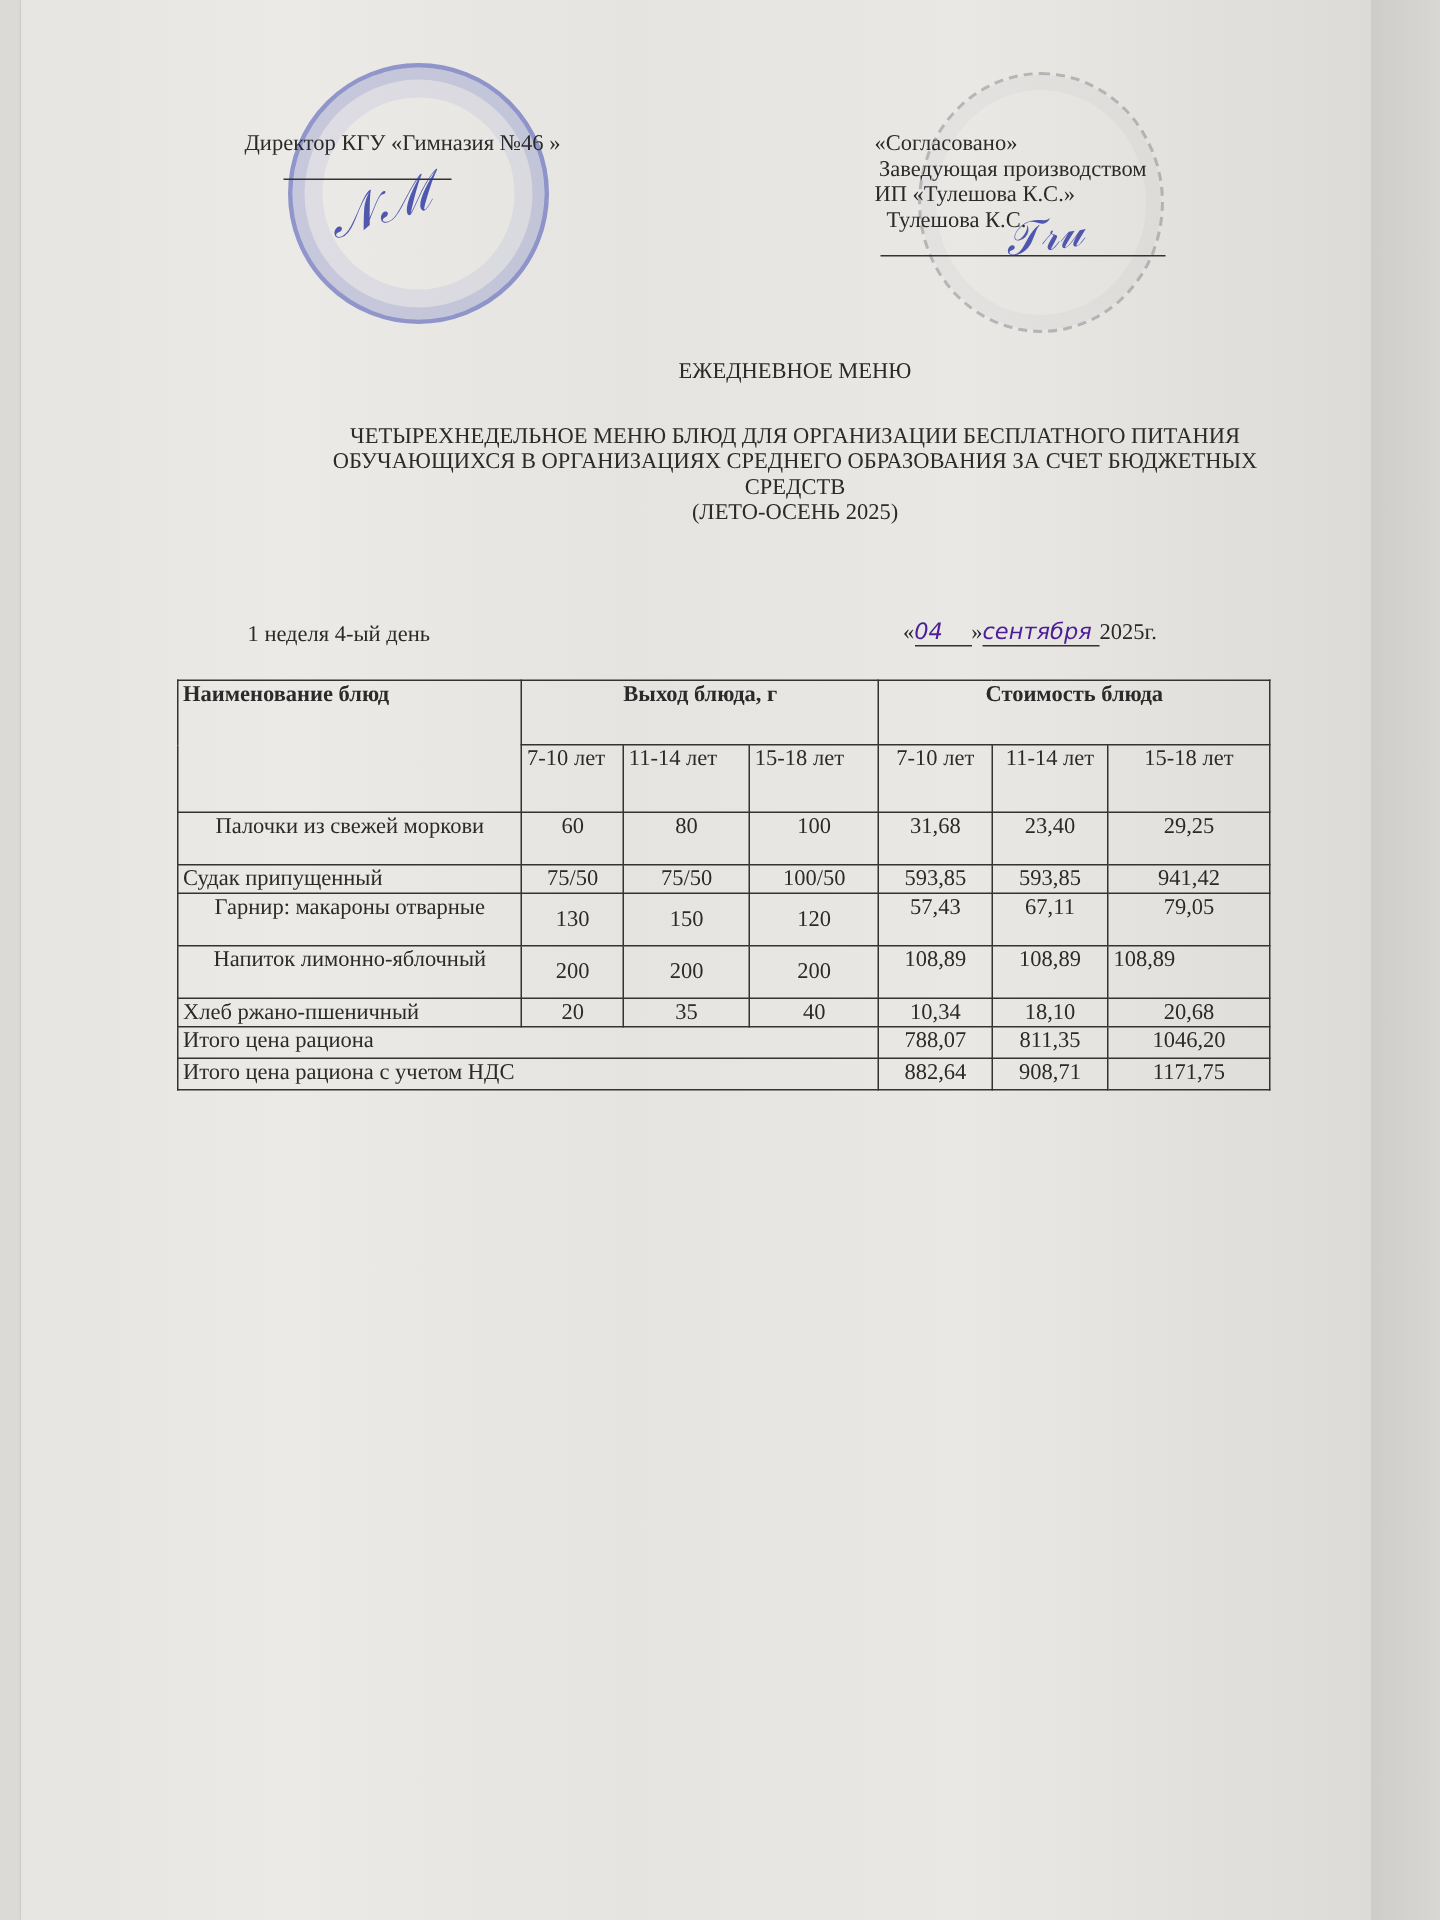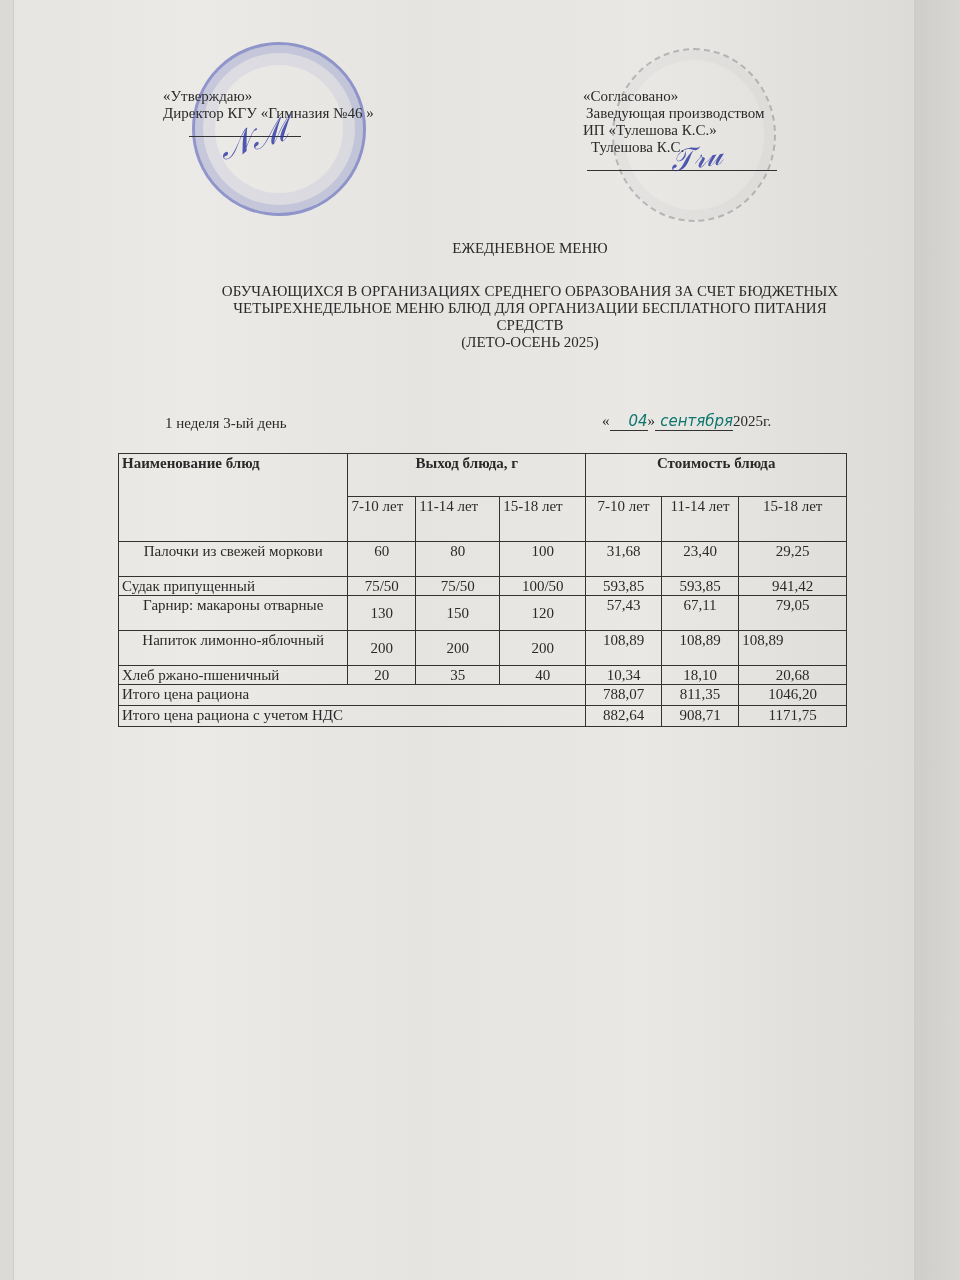--- a/index.html
+++ b/index.html
@@ -52,22 +52,22 @@
     .sig-right { left: 670px; top: 140px; transform: rotate(-8deg); font-size: 30px; }
 
     .title { position: absolute; left: 180px; width: 700px; text-align: center; font-size: 15px; line-height: 17px; }
     .title-main { top: 240px; }
     .title-sub { top: 283px; }
 
     .week-day { position: absolute; left: 165px; top: 415px; font-size: 15px; }
     .date-line { position: absolute; left: 602px; top: 412px; font-size: 15px; }
     .handwritten {
       font-family: "DejaVu Sans", sans-serif; font-style: italic;
-      color: #0f766e; display: inline-block; border-bottom: 1px solid #333;
-      text-align: right;
+      color: #4c1d95; display: inline-block; border-bottom: 1px solid #333;
+      text-align: left;
     }
     .hw-day { width: 38px; }
     .hw-month { width: 78px; }
 
     table.menu {
       position: absolute; left: 118px; top: 453px; width: 729px;
       border-collapse: collapse; font-family: "Liberation Serif", serif;
       font-size: 15px; line-height: 16px;
     }
     table.menu td, table.menu th {
@@ -90,44 +90,43 @@
 <body>
 
 <div class="paper-edge"></div>
 <div class="paper"></div>
 <div class="right-bg"></div>
 
 <div class="stamp stamp-left" title="«№ 46 ГИМНАЗИЯ» КОММУНАЛДЫҚ МЕМЛЕКЕТТІК МЕКЕМЕСІ АЛМАТЫ ҚАЛАСЫ"></div>
 <div class="stamp stamp-right" title="Республика Казахстан"></div>
 
 <div class="block approve">
-  <div>«Утверждаю»</div>
   <div>Директор КГУ «Гимназия №46 »</div>
   <div class="sign-line"></div>
 </div>
 <div class="signature sig-left">𝒩ℳ</div>
 
 <div class="block agreed">
   <div>«Согласовано»</div>
   <div class="indent">Заведующая производством</div>
   <div>ИП «Тулешова К.С.»</div>
   <div class="indent" style="padding-left:8px">Тулешова К.С.</div>
   <div class="sign-line"></div>
 </div>
 <div class="signature sig-right">𝒯𝓇𝓊</div>
 
 <div class="title title-main">ЕЖЕДНЕВНОЕ МЕНЮ</div>
 <div class="title title-sub">
+  <div>ЧЕТЫРЕХНЕДЕЛЬНОЕ МЕНЮ БЛЮД ДЛЯ ОРГАНИЗАЦИИ БЕСПЛАТНОГО ПИТАНИЯ</div>
   <div>ОБУЧАЮЩИХСЯ В ОРГАНИЗАЦИЯХ СРЕДНЕГО ОБРАЗОВАНИЯ ЗА СЧЕТ БЮДЖЕТНЫХ</div>
-  <div>ЧЕТЫРЕХНЕДЕЛЬНОЕ МЕНЮ БЛЮД ДЛЯ ОРГАНИЗАЦИИ БЕСПЛАТНОГО ПИТАНИЯ</div>
   <div>СРЕДСТВ</div>
   <div>(ЛЕТО-ОСЕНЬ 2025)</div>
 </div>
 
-<div class="week-day">1 неделя 3-ый день</div>
+<div class="week-day">1 неделя 4-ый день</div>
 <div class="date-line">
   <span>«</span><span class="handwritten hw-day">04</span><span>»</span><span class="handwritten hw-month">сентября</span><span>2025г.</span>
 </div>
 
 <table class="menu">
   <colgroup>
     <col class="col-name">
       <col class="col-g1">
       <col class="col-g2">
       <col class="col-g3">

